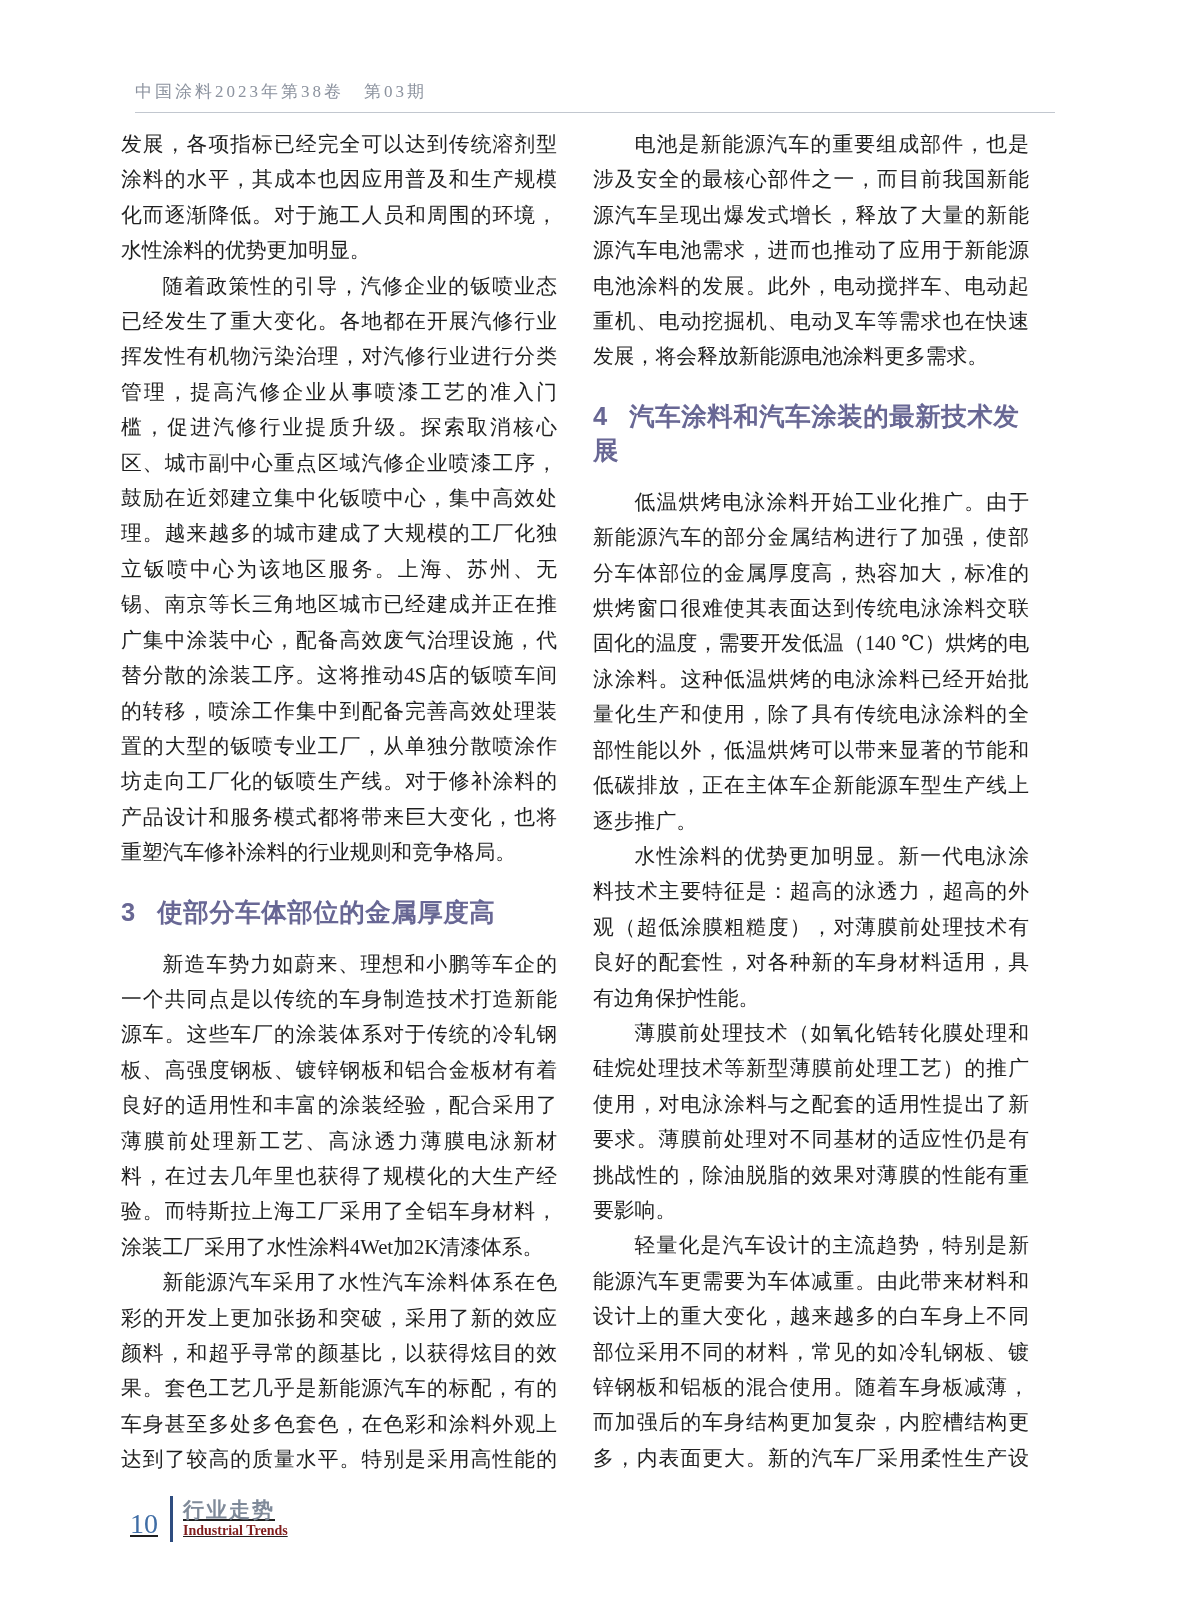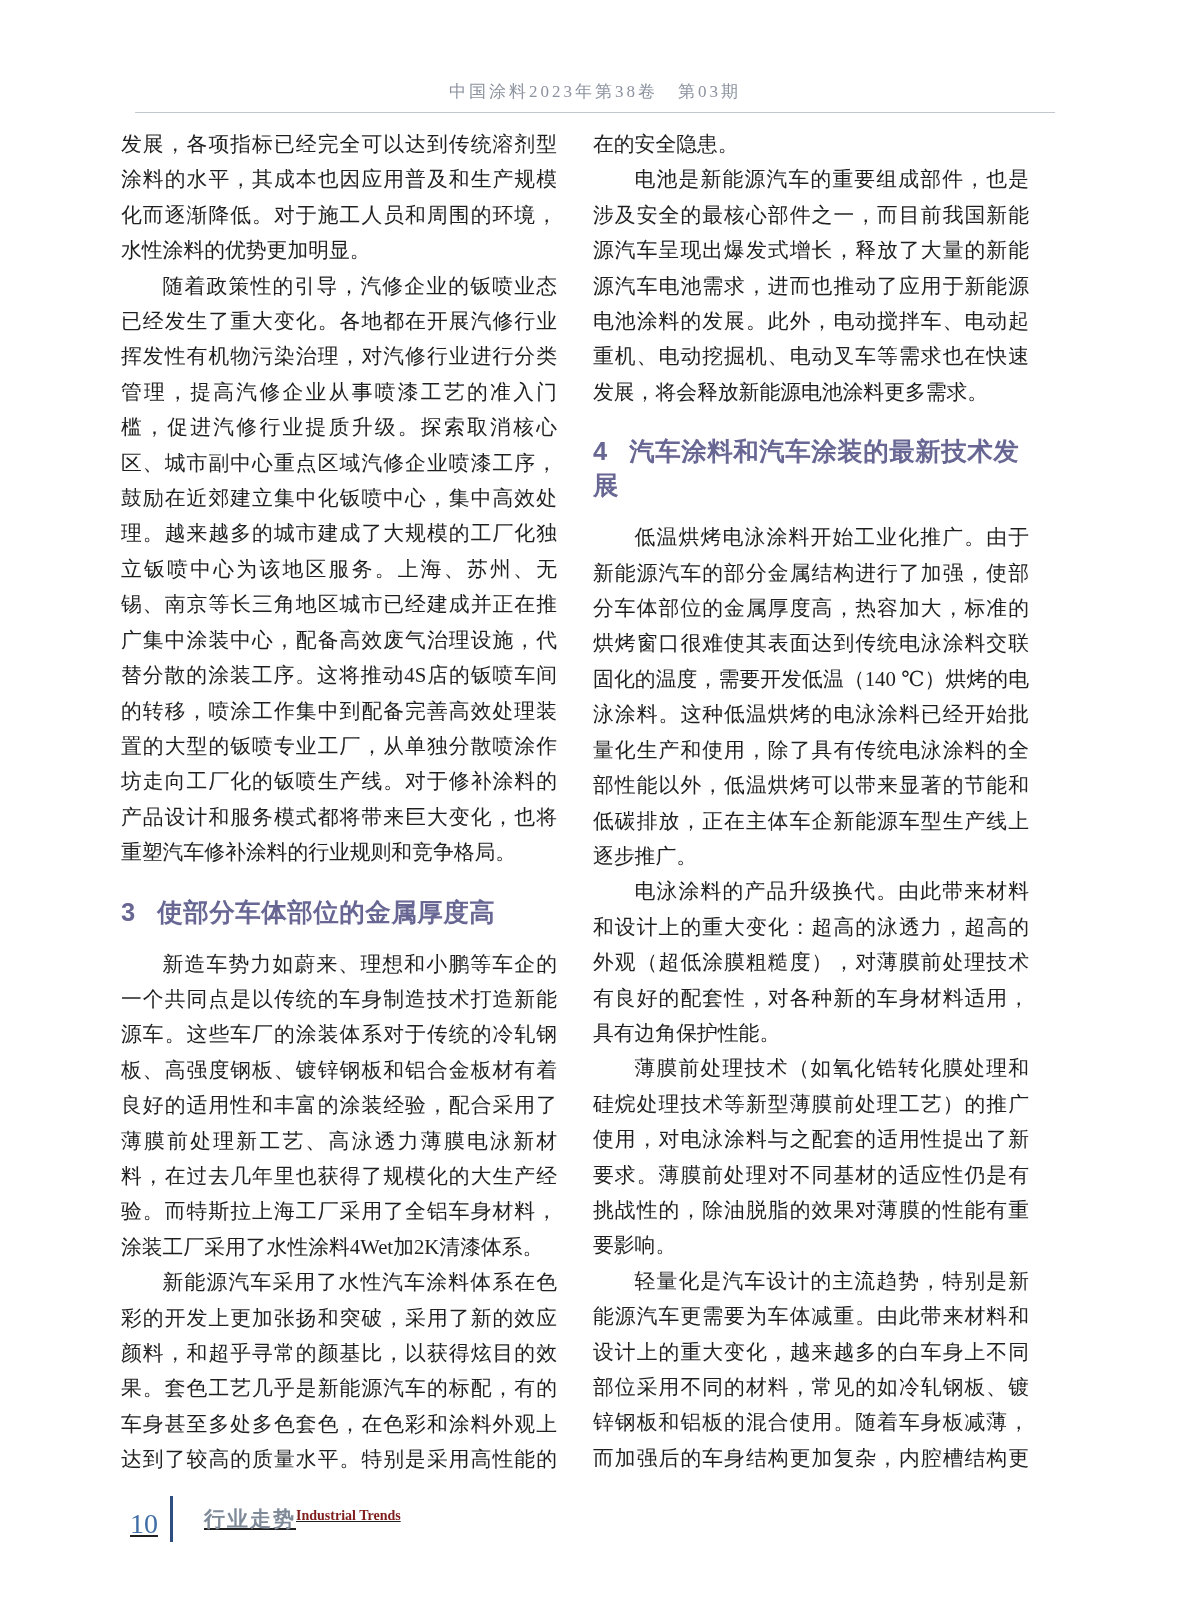--- a/index.html
+++ b/index.html
@@ -3,21 +3,21 @@
 <meta charset="utf-8">
 <style>
   html,body{margin:0;padding:0;}
   body{
     width:1187px;height:1600px;position:relative;background:#ffffff;
     font-family:"Liberation Serif","DejaVu Serif",serif;
     color:#1f1f1f;overflow:hidden;
   }
   .page-header{
     position:absolute;top:80px;left:135px;width:920px;
-    display:flex;justify-content:center;align-items:flex-end;
+    display:flex;justify-content:flex-start;align-items:flex-end;
     font-size:17px;color:#8b929e;letter-spacing:3px;
     font-family:"Liberation Serif","DejaVu Serif",serif;
   }
   .header-rule{
     position:absolute;top:112px;left:135px;width:920px;height:1px;
     background:#c2c7cf;
   }
   .content{
     position:absolute;top:126px;left:121px;width:920px;height:1352px;
     display:flex;gap:36px;overflow:hidden;
@@ -39,21 +39,21 @@
   .page-footer{
     position:absolute;top:1496px;left:130px;
     display:flex;align-items:center;text-decoration:underline;
   }
   .page-num{
     font-size:28px;color:#3f6da5;
     font-family:"Liberation Serif","DejaVu Serif",serif;
     margin-right:12px;margin-top:10px;
   }
   .footer-bar{width:3px;height:46px;background:#2e4d80;margin-right:10px;}
-  .footer-titles{display:flex;flex-direction:row;justify-content:center;margin-left:21px;}
+  .footer-titles{display:flex;flex-direction:column;justify-content:center;}
   .footer-cn{
     font-family:"Liberation Sans","DejaVu Sans",sans-serif;
     font-weight:bold;font-size:21px;color:#7f8a99;letter-spacing:2px;
     line-height:24px;
   }
   .footer-en{
     font-family:"Liberation Serif","DejaVu Serif",serif;
     font-size:14px;color:#7f1d1d;line-height:18px;font-weight:bold;
   }
 </style>
@@ -68,25 +68,24 @@
 
 <main class="content">
   <div class="col">
       <p class="para">发展，各项指标已经完全可以达到传统溶剂型涂料的水平，其成本也因应用普及和生产规模化而逐渐降低。对于施工人员和周围的环境，水性涂料的优势更加明显。</p>
       <p class="para indent">随着政策性的引导，汽修企业的钣喷业态已经发生了重大变化。各地都在开展汽修行业挥发性有机物污染治理，对汽修行业进行分类管理，提高汽修企业从事喷漆工艺的准入门槛，促进汽修行业提质升级。探索取消核心区、城市副中心重点区域汽修企业喷漆工序，鼓励在近郊建立集中化钣喷中心，集中高效处理。越来越多的城市建成了大规模的工厂化独立钣喷中心为该地区服务。上海、苏州、无锡、南京等长三角地区城市已经建成并正在推广集中涂装中心，配备高效废气治理设施，代替分散的涂装工序。这将推动4S店的钣喷车间的转移，喷涂工作集中到配备完善高效处理装置的大型的钣喷专业工厂，从单独分散喷涂作坊走向工厂化的钣喷生产线。对于修补涂料的产品设计和服务模式都将带来巨大变化，也将重塑汽车修补涂料的行业规则和竞争格局。</p>
       <h2 class="sec-heading"><span class="sec-num">3</span><span>使部分车体部位的金属厚度高</span></h2>
       <p class="para indent">新造车势力如蔚来、理想和小鹏等车企的一个共同点是以传统的车身制造技术打造新能源车。这些车厂的涂装体系对于传统的冷轧钢板、高强度钢板、镀锌钢板和铝合金板材有着良好的适用性和丰富的涂装经验，配合采用了薄膜前处理新工艺、高泳透力薄膜电泳新材料，在过去几年里也获得了规模化的大生产经验。而特斯拉上海工厂采用了全铝车身材料，涂装工厂采用了水性涂料4Wet加2K清漆体系。</p>
       <p class="para indent">新能源汽车采用了水性汽车涂料体系在色彩的开发上更加张扬和突破，采用了新的效应颜料，和超乎寻常的颜基比，以获得炫目的效果。套色工艺几乎是新能源汽车的标配，有的车身甚至多处多色套色，在色彩和涂料外观上达到了较高的质量水平。特别是采用高性能的2K清漆，带来了更好机械性能和耐酸雨性能，提高了涂膜的耐划伤性能。</p>
     </div>
   <div class="col">
-      <p class="para">在的安全隐患。</p>
       <p class="para indent">电池是新能源汽车的重要组成部件，也是涉及安全的最核心部件之一，而目前我国新能源汽车呈现出爆发式增长，释放了大量的新能源汽车电池需求，进而也推动了应用于新能源电池涂料的发展。此外，电动搅拌车、电动起重机、电动挖掘机、电动叉车等需求也在快速发展，将会释放新能源电池涂料更多需求。</p>
       <h2 class="sec-heading"><span class="sec-num">4</span><span>汽车涂料和汽车涂装的最新技术发展</span></h2>
       <p class="para indent">低温烘烤电泳涂料开始工业化推广。由于新能源汽车的部分金属结构进行了加强，使部分车体部位的金属厚度高，热容加大，标准的烘烤窗口很难使其表面达到传统电泳涂料交联固化的温度，需要开发低温（140 ℃）烘烤的电泳涂料。这种低温烘烤的电泳涂料已经开始批量化生产和使用，除了具有传统电泳涂料的全部性能以外，低温烘烤可以带来显著的节能和低碳排放，正在主体车企新能源车型生产线上逐步推广。</p>
-      <p class="para indent">电泳涂料的产品升级换代。由此带来材料和设计上的重大变化：超高的泳透力，超高的外观（超低涂膜粗糙度），对薄膜前处理技术有良好的配套性，对各种新的车身材料适用，具有边角保护性能。</p>
+      <p class="para indent">水性涂料的优势更加明显。新一代电泳涂料技术主要特征是：超高的泳透力，超高的外观（超低涂膜粗糙度），对薄膜前处理技术有良好的配套性，对各种新的车身材料适用，具有边角保护性能。</p>
       <p class="para indent">薄膜前处理技术（如氧化锆转化膜处理和硅烷处理技术等新型薄膜前处理工艺）的推广使用，对电泳涂料与之配套的适用性提出了新要求。薄膜前处理对不同基材的适应性仍是有挑战性的，除油脱脂的效果对薄膜的性能有重要影响。</p>
       <p class="para indent">轻量化是汽车设计的主流趋势，特别是新能源汽车更需要为车体减重。由此带来材料和设计上的重大变化，越来越多的白车身上不同部位采用不同的材料，常见的如冷轧钢板、镀锌钢板和铝板的混合使用。随着车身板减薄，而加强后的车身结构更加复杂，内腔槽结构更多，内表面更大。新的汽车厂采用柔性生产设计理念，多车型共用同一条涂装线。新车型对于涂装质量提出更高的要求,对电泳涂装带来了更大的挑战。电泳涂料已经从减少环境影响和提高性能两方面取得了重大进步。电泳涂料的槽液溶剂含量大幅度降低，减少了电泳涂装工艺过程中的VOCs排放。在产品的性能上，提升了电泳涂料本身和电泳湿膜的耐受污染能力，提升了电泳涂膜的耐腐蚀性能和对于不同底材的结合力。</p>
     </div>
 </main>
 
 <footer class="page-footer">
   <span class="page-num">10</span>
   <span class="footer-bar"></span>
   <span class="footer-titles">
     <span class="footer-cn">行业走势</span>

